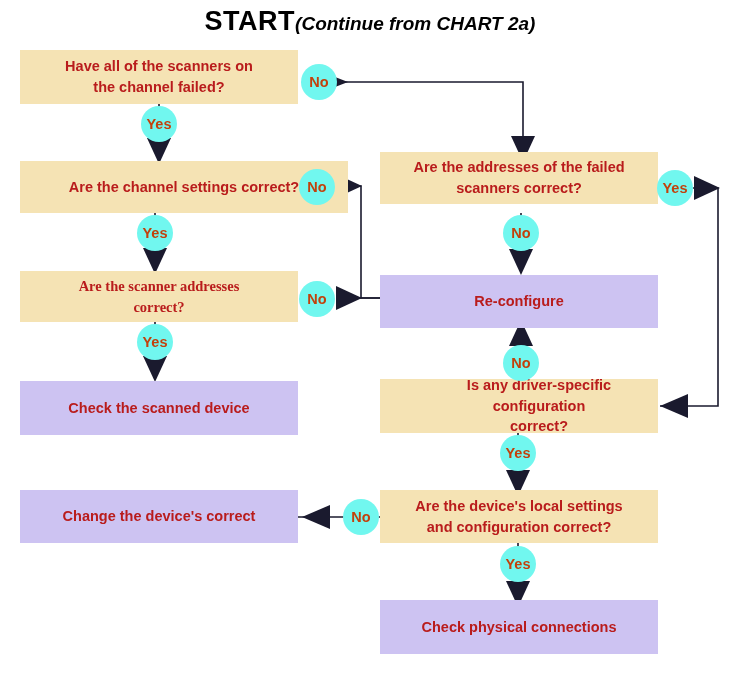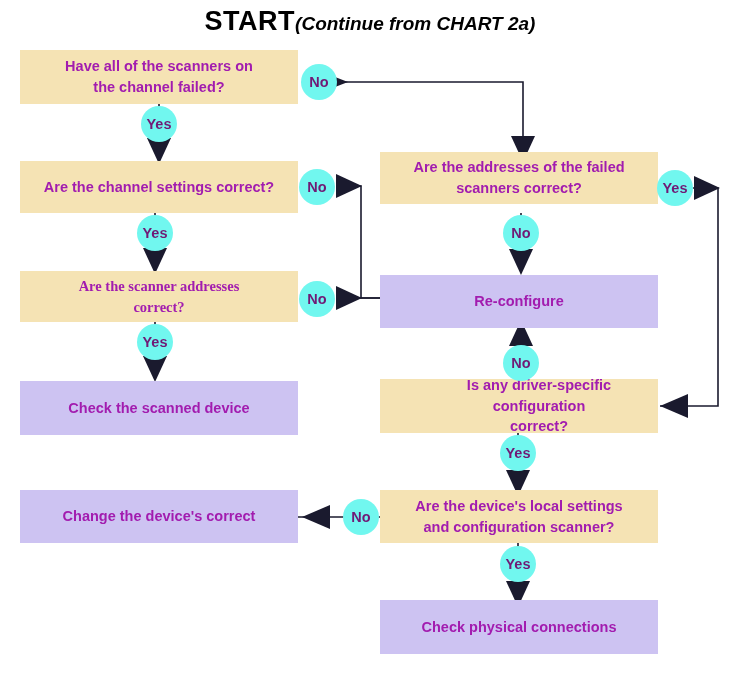--- a/index.html
+++ b/index.html
@@ -44,37 +44,37 @@
     font-weight: bold;
     font-style: italic;
     letter-spacing: 0px;
   }
   .node {
     position: absolute;
     display: flex;
     align-items: center;
     justify-content: center;
     text-align: center;
-    color: #a21caf;
+    color: #b91c1c;
     font-size: 14.5px;
     font-weight: bold;
     line-height: 1.42;
     padding: 0 8px;
     box-sizing: border-box;
   }
   .node.decision { background: #f5e3b4; }
   .node.action   { background: #cdc3f2; }
   .node span { display: block; }
   .label {
     position: absolute;
     width: 36px;
     height: 36px;
     border-radius: 50%;
     background: #71f7ef;
-    color: #701a75;
+    color: #c2410c;
     font-size: 14.5px;
     font-weight: bold;
     display: flex;
     align-items: center;
     justify-content: center;
     box-sizing: border-box;
     z-index: 4;
   }
 </style>
 </head>
@@ -135,21 +135,21 @@
     </g>
   </svg>
 
   <div class="node decision" style="left:20px; top:50px; width:278px; height:54px;">
     <div>
       <span>Have all of the scanners on</span>
       <span>the channel failed?</span>
     </div>
   </div>
 
-  <div class="node decision" style="left:20px; top:161px; width:278px; height:52px;">
+  <div class="node decision" style="left:20px; top:161px; width:328px; height:52px;">
     <div>
       <span>Are the channel settings correct?</span>
     </div>
   </div>
 
   <div class="node decision" style="left:20px; top:271px; width:278px; height:51px;font-family:Liberation Serif, serif;">
     <div>
       <span>Are the scanner addresses</span>
       <span>correct?</span>
     </div>
@@ -183,21 +183,21 @@
   <div class="node decision" style="left:380px; top:379px; width:278px; height:54px;padding-left:48px;">
     <div>
       <span>Is any driver-specific configuration</span>
       <span>correct?</span>
     </div>
   </div>
 
   <div class="node decision" style="left:380px; top:490px; width:278px; height:53px;">
     <div>
       <span>Are the device's local settings</span>
-      <span>and configuration scanner?</span>
+      <span>and configuration correct?</span>
     </div>
   </div>
 
   <div class="node action" style="left:380px; top:600px; width:278px; height:54px;">
     <div>
       <span>Check physical connections</span>
     </div>
   </div>
 
   <div class="label" style="left:301px; top:64px;">No</div>

